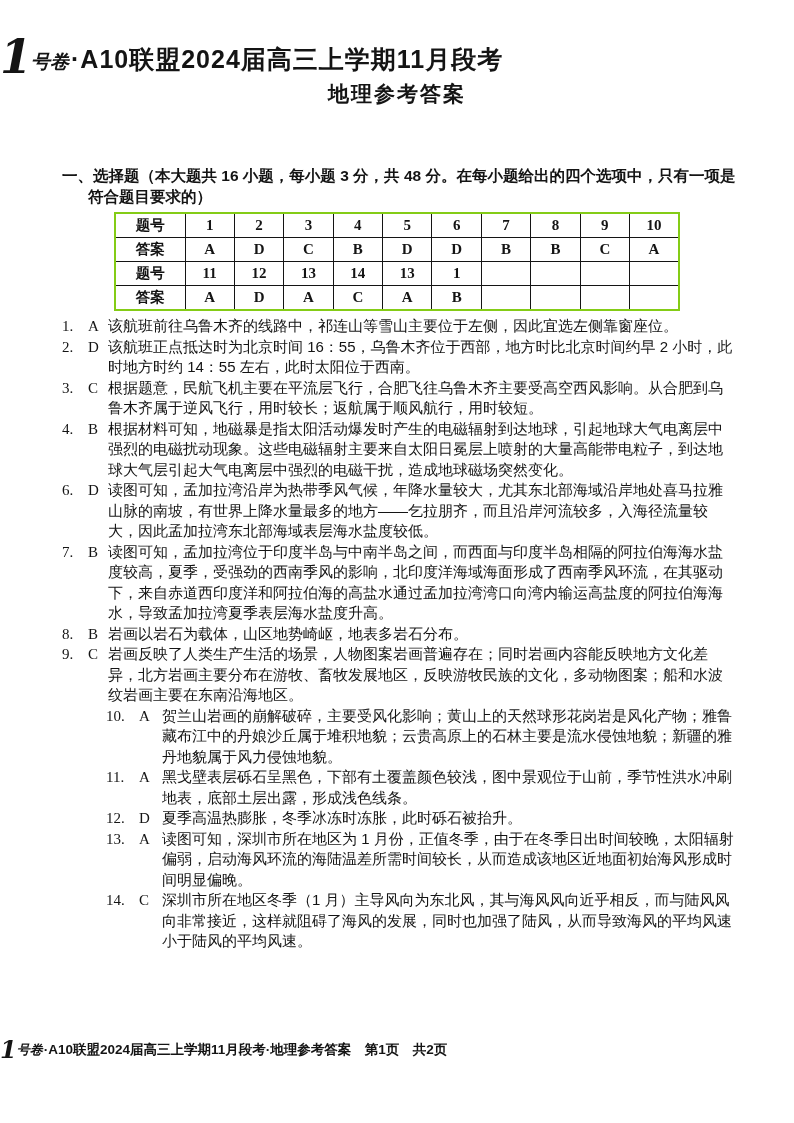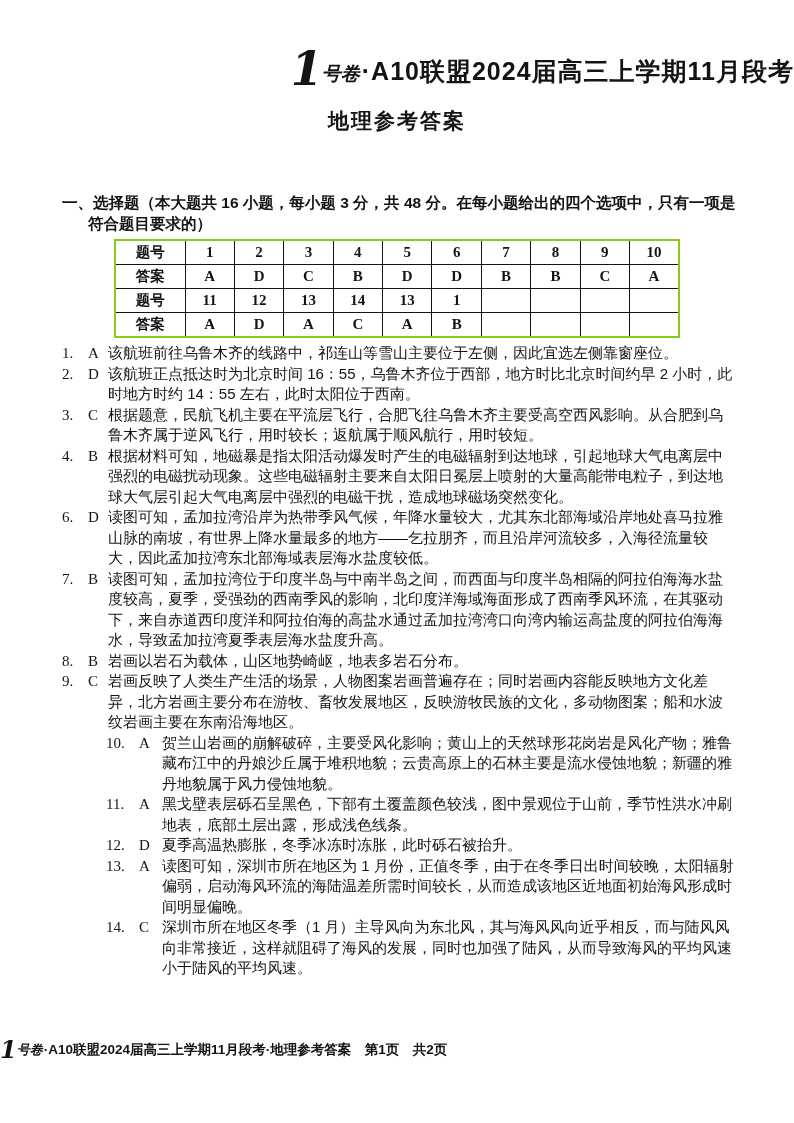--- a/index.html
+++ b/index.html
@@ -2,31 +2,31 @@
 <html><head>
 <meta charset="utf-8">
 <style>
   html,body{margin:0;padding:0;}
   body{
     width:794px;height:1123px;background:#ffffff;color:#141414;
     font-family:"Liberation Sans",sans-serif;position:relative;overflow:hidden;
   }
   .page{position:absolute;inset:0;}
   
-  .title-line{margin-top:48px;text-align:right;white-space:nowrap;line-height:42px;height:44px;}
+  .title-line{margin-top:36px;text-align:left;white-space:nowrap;line-height:42px;height:44px;}
   .logo-1{
     font-family:"DejaVu Serif",serif;font-style:italic;font-weight:bold;
     font-size:46px;letter-spacing:-2px;vertical-align:-5px;margin-right:1px;
   }
   .logo-suffix{
     font-family:"DejaVu Serif",serif;font-style:italic;font-weight:bold;
     font-size:19px;margin-right:2px;
   }
   .title-text{font-weight:bold;font-size:25px;letter-spacing:1px;}
-  .subtitle{text-align:center;font-weight:bold;font-size:21px;margin-top:15px;letter-spacing:2px;}
+  .subtitle{text-align:center;font-weight:bold;font-size:21px;margin-top:0;letter-spacing:2px;}
   
   .content{margin:57px 58px 0 62px;}
   .heading{
     font-weight:bold;font-size:15.5px;line-height:21px;
     padding-left:26px;text-indent:-26px;
   }
   
   .ans-table{
     border-collapse:collapse;table-layout:fixed;width:566px;margin:5px 0 0 52px;
     text-align:center;border:2px solid #84cc16;

